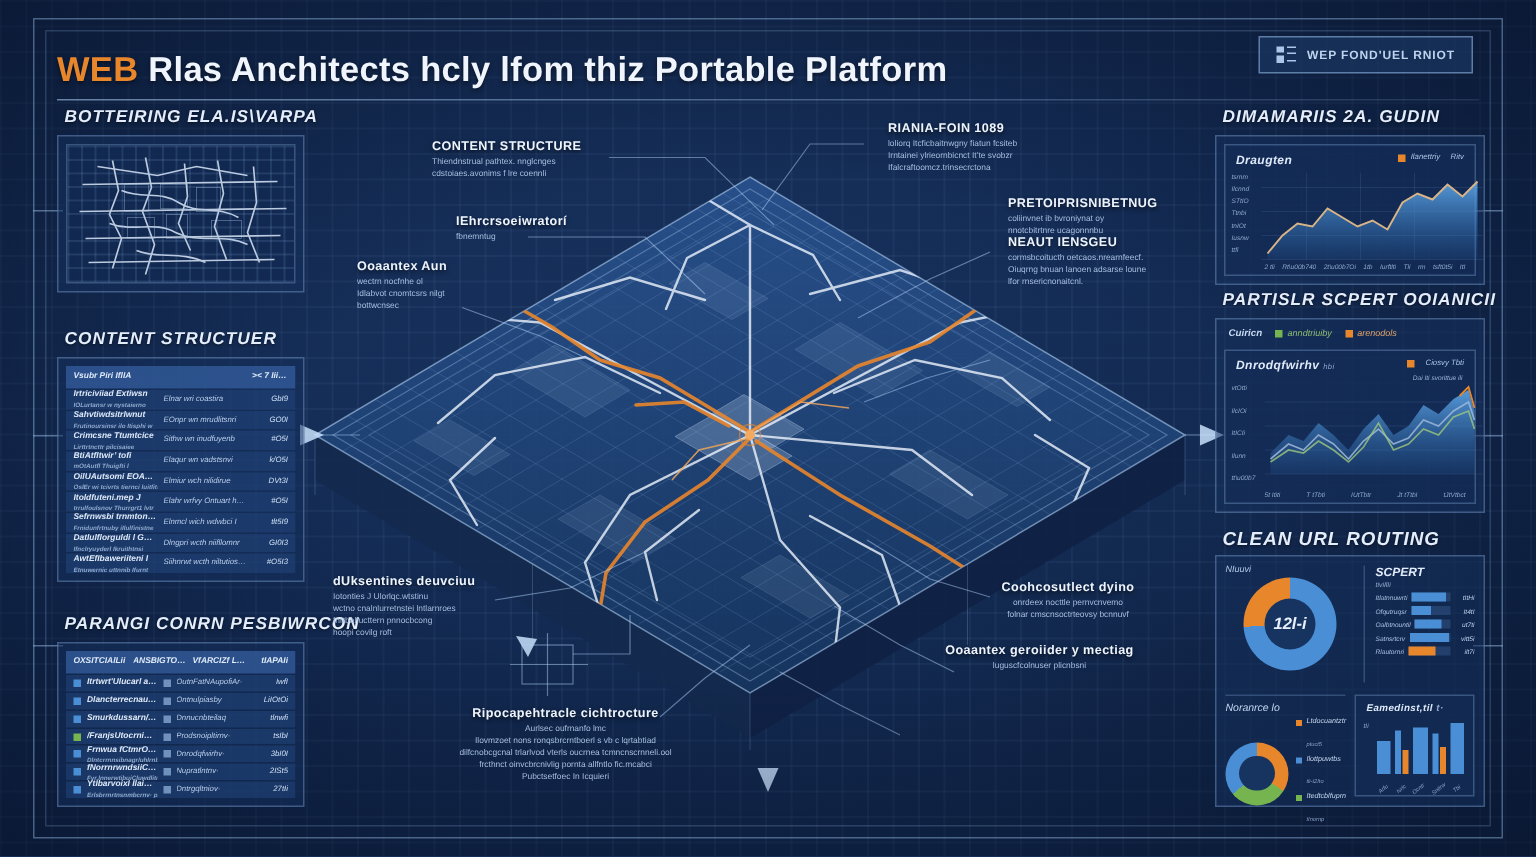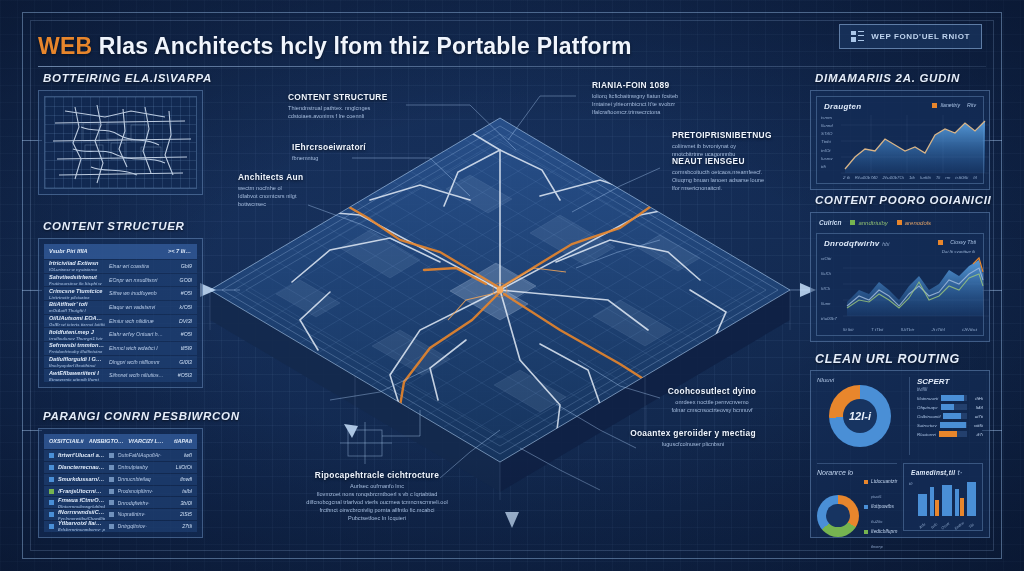--- a/index.html
+++ b/index.html
@@ -490,21 +490,21 @@
           <span>Iurftlti</span>
           <span>Tli</span>
           <span>rm</span>
           <span>tsft0t5i</span>
           <span>ItI</span>
       </div>
     </div>
   </div>
 
   <div class="panel" style="left:810px;top:212px;width:180px;height:130px">
-    <div class="panel-h">CONTENT POORO OOIANICII</div>
+    <div class="panel-h">PARTISLR SCPERT OOIANICII</div>
     <div style="position:absolute;left:8px;top:6px;display:flex;gap:9px;align-items:center">
       <span style="font-size:6.5px;color:#cadbf2;font-weight:bold">Cuiricn</span>
       <span class="lg">
           <i class="sw g"></i>
           <span style="font-size:6px;color:#8fbe72">anndtriuiby</span>
         </span>
       <span class="lg">
           <i class="sw"></i>
           <span style="font-size:6px;color:#e3a368">arenodols</span>
         </span>
@@ -650,46 +650,53 @@
           <div style="flex: 1 1 0%; font-size: 3.8px; color: rgb(142, 168, 204); text-align: center; transform: rotate(-38deg);">Tbi</div>
         </div>
     </div>
   </div>
 
   <div class="anno" style="left:288px;top:92px">
     <div class="at">CONTENT STRUCTURE</div>
     <div class="ad" style="white-space:pre-line">Thiendnstrual pathtex. nnglcnges
 cdstoiaes.avonims f lre coennli</div>
   </div>
-  <div class="anno" style="left:292px;top:142px">
+  <div class="anno" style="left:304px;top:142px">
     <div class="at">IEhrcrsoeiwratorí</div>
     <div class="ad" style="white-space:pre-line">fbnemntug</div>
   </div>
   <div class="anno" style="left:238px;top:172px">
-    <div class="at">Anchitects Aun</div>
+    <div class="at">Ooaantex Aun</div>
     <div class="ad" style="white-space:pre-line">wectrn nocfnhe ol
 Idlabvot cnomtcsrs nilgt
 bottwcnsec</div>
   </div>
   <div class="anno" style="left:592px;top:80px">
     <div class="at">RIANIA-FOIN 1089</div>
     <div class="ad" style="white-space:pre-line">loliorq Itcficbaitnwgny fiatun fcsiteb
 Irntainei  ylrieornbicnct It’te svobzr
 Ifalcraftoomcz.trinsecrctona</div>
   </div>
   <div class="anno" style="left:672px;top:130px">
     <div class="at">PRETOIPRISNIBETNUG</div>
     <div class="ad" style="white-space:pre-line">coliinvnet  ib bvroniynat oy
 nnotcbitrtnre ucagonnnbu</div>
   </div>
   <div class="anno" style="left:672px;top:156px">
     <div class="at">NEAUT IENSGEU</div>
     <div class="ad" style="white-space:pre-line">cormsbcoitucth  oetcaos.nrearnfeecf.
 Oiuqrng bnuan lanoen adsarse  loune
 lfor rnsericnonaitcnl.</div>
+  </div>
+  <div class="anno" style="left:222px;top:382px">
+    <div class="at">dUksentines deuvciuu</div>
+    <div class="ad" style="white-space:pre-line">Iotonties J Ulorlqc.wtstinu
+wctno cnalnlurretnstei lntlarnroes
+fnrtbaltucttern pnnocbcong
+hoopi covilg roft</div>
   </div>
   <div class="anno c" style="left:632px;top:386px;width:160px">
     <div class="at">Coohcosutlect dyino</div>
     <div class="ad" style="white-space:pre-line">onrdeex nocttle pernvcnvemo
 folnar cmscnsoctrteovsy  bcnnuvf</div>
   </div>
   <div class="anno c" style="left:262px;top:470px;width:230px">
     <div class="at">Ripocapehtracle cichtrocture</div>
     <div class="ad" style="white-space:pre-line">Aurlsec oufrnanfo lmc
 Ilovmzoet  nons ronqsbrcrntboerl  s vb c lqrtabtiad

